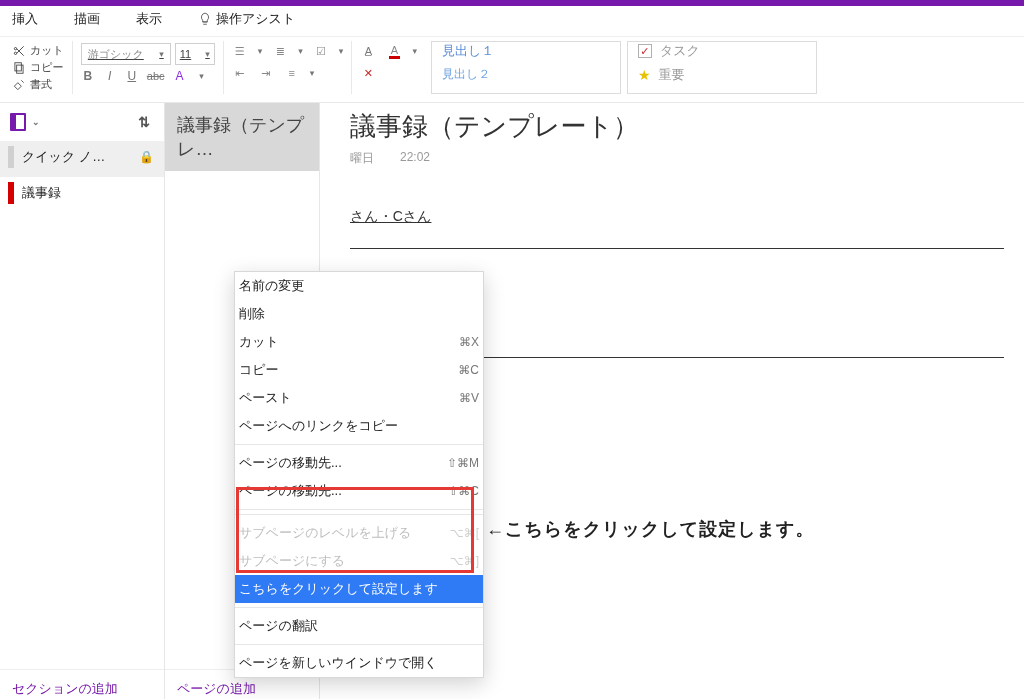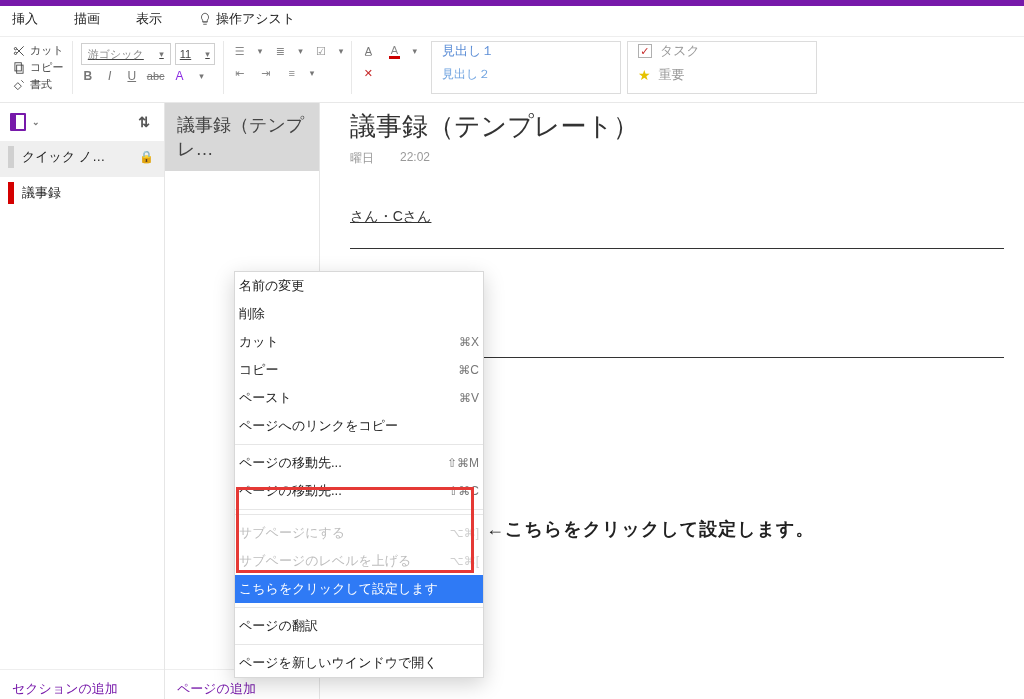--- a/index.html
+++ b/index.html
@@ -239,26 +239,26 @@
         <span>ページの移動先...</span>
         <span class="sc">⇧⌘M</span>
       </div>
     <div class="mi">
         <span>ページの移動先...</span>
         <span class="sc">⇧⌘C</span>
       </div>
     <div class="msep"></div>
     <div class="msep"></div>
     <div class="mi dis">
+        <span>サブページのレベルを上げる</span>
+        <span class="sc">⌥⌘[</span>
+      </div>
+    <div class="mi dis">
         <span>サブページにする</span>
         <span class="sc">⌥⌘]</span>
-      </div>
-    <div class="mi dis">
-        <span>サブページのレベルを上げる</span>
-        <span class="sc">⌥⌘[</span>
       </div>
     <div class="mi sel">
         <span>こちらをクリックして設定します</span>
       </div>
     <div class="msep"></div>
     <div class="mi">
         <span>ページの翻訳</span>
       </div>
     <div class="msep"></div>
     <div class="mi">

